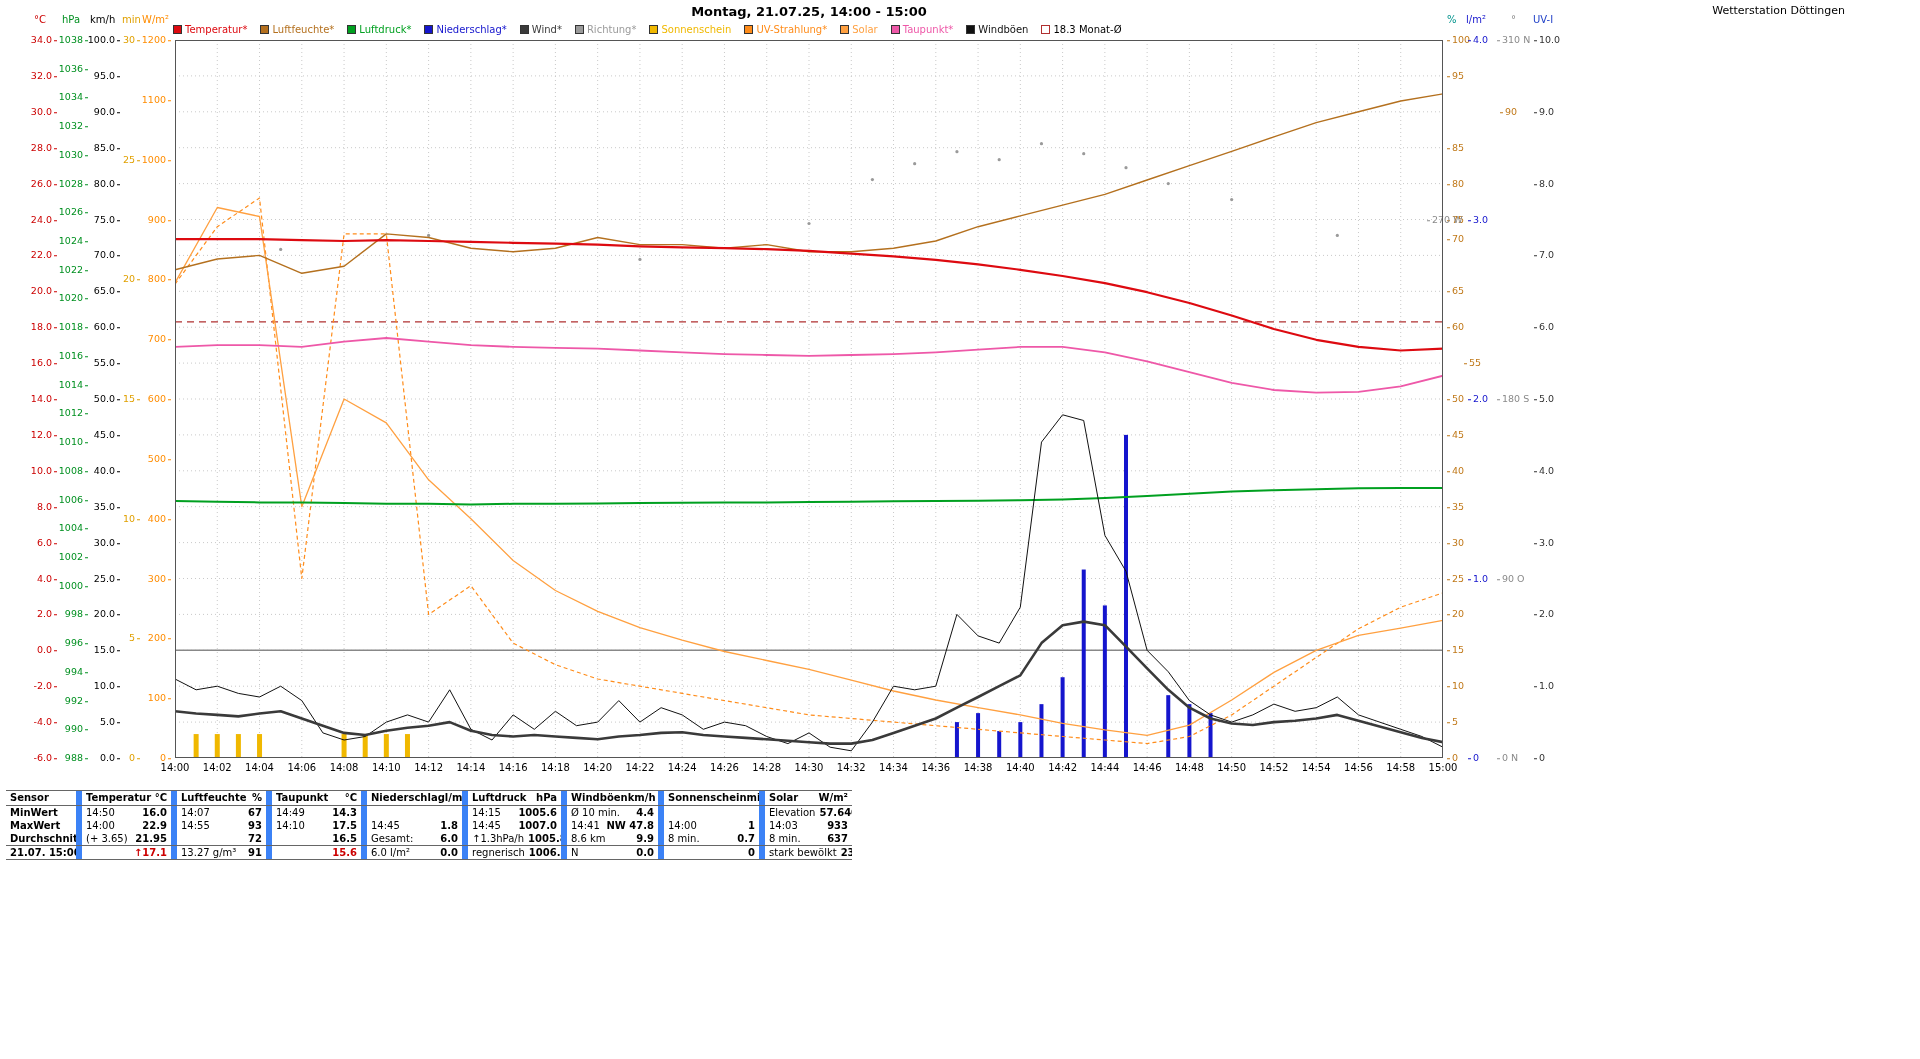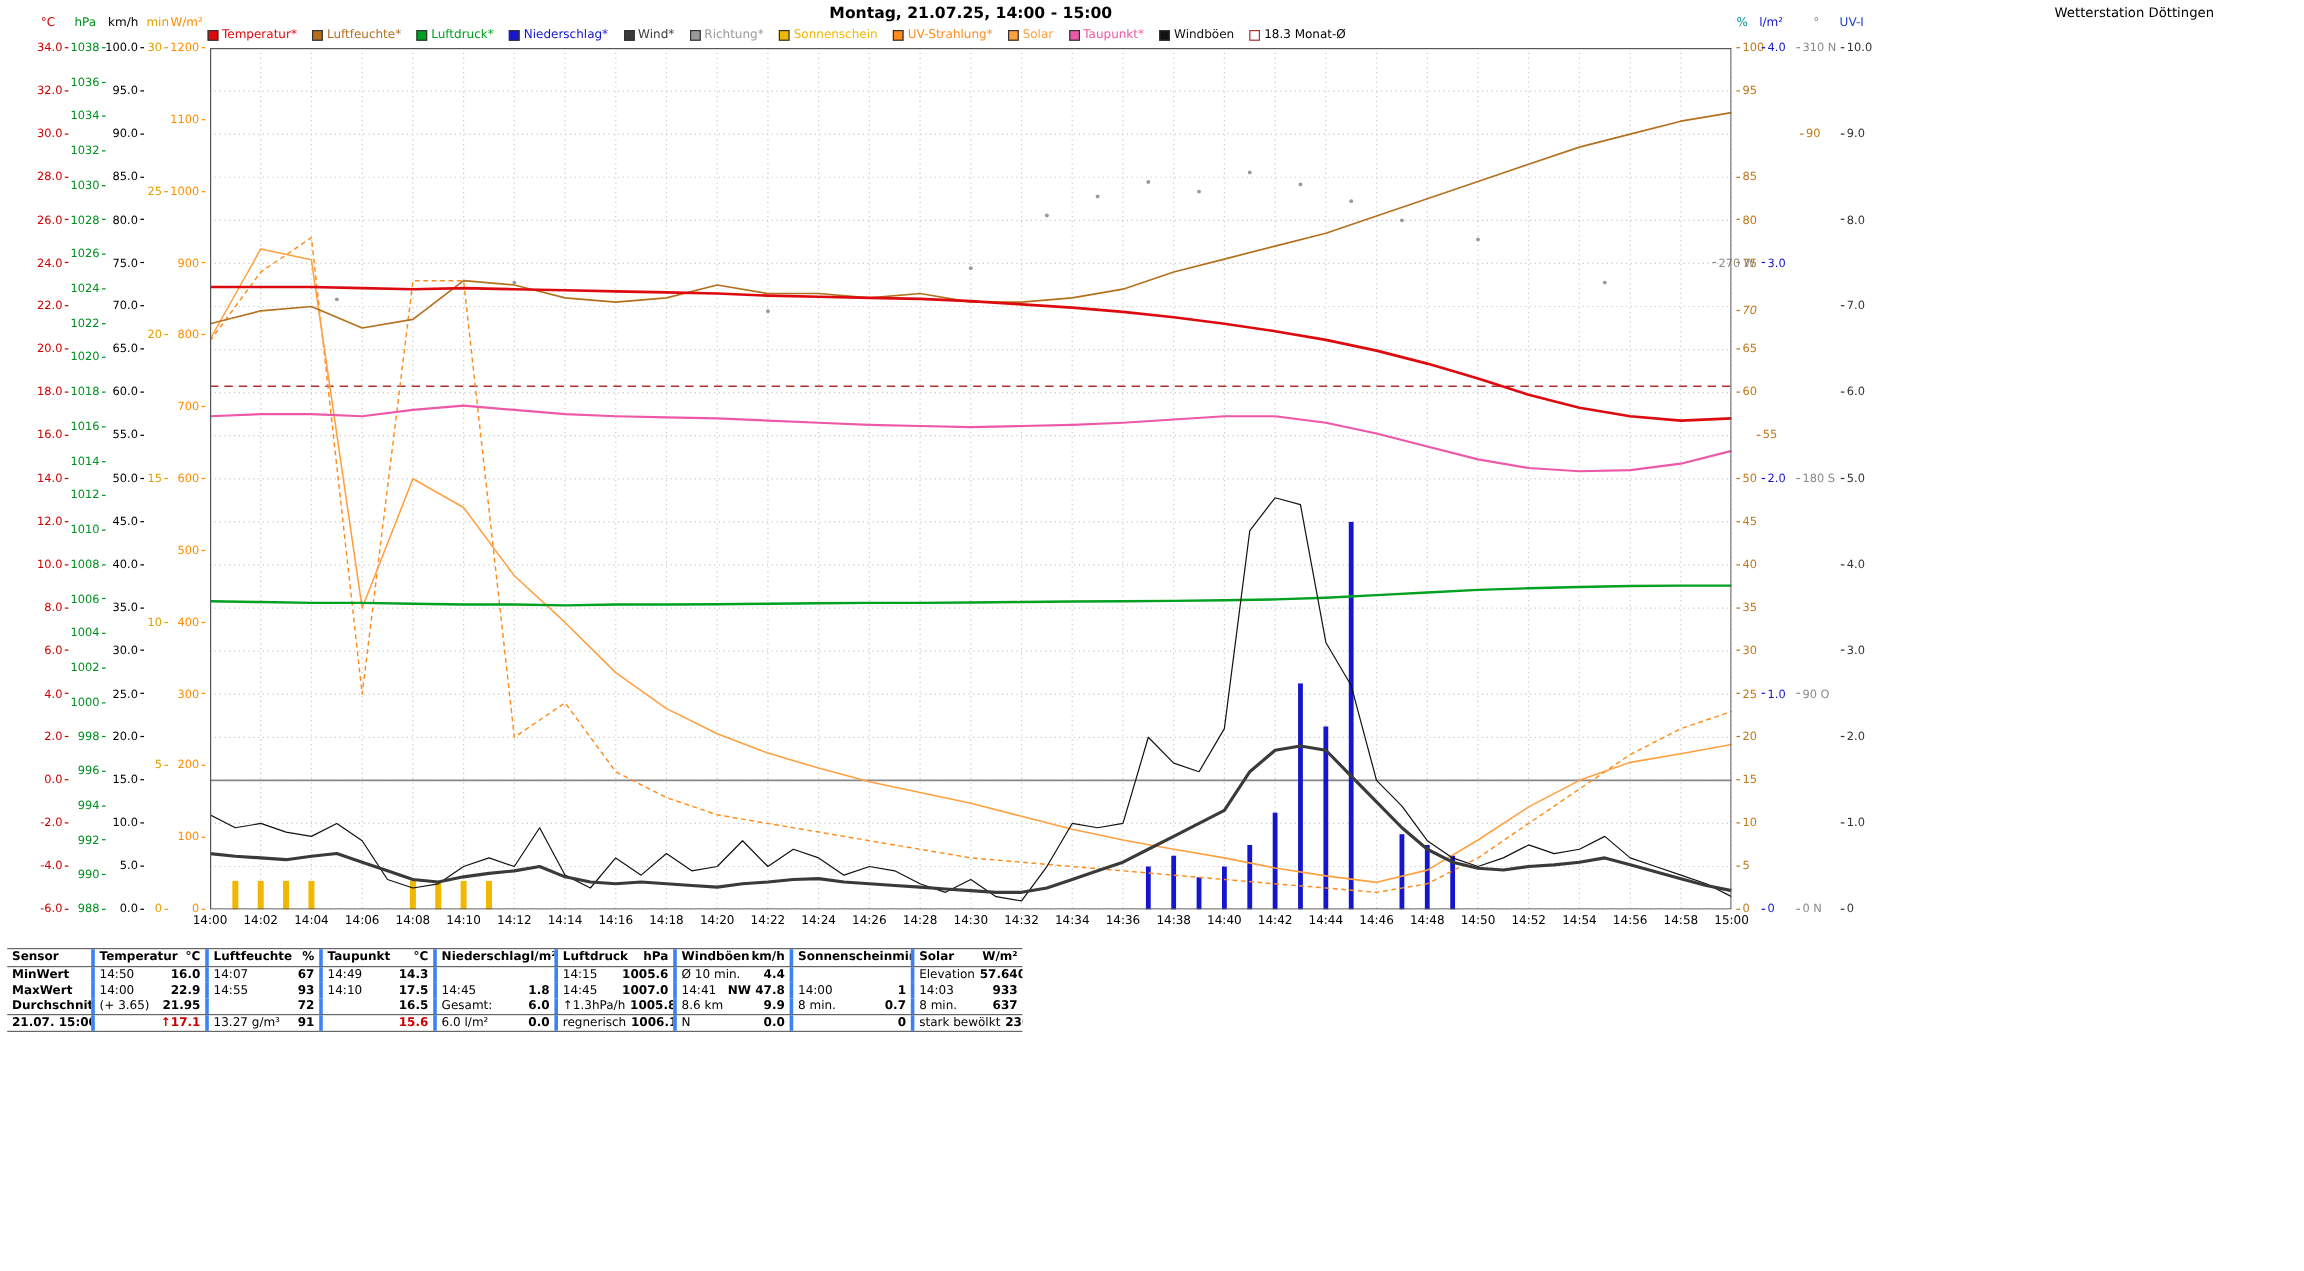--- a/index.html
+++ b/index.html
@@ -22,21 +22,21 @@
   #chart{position:absolute;left:175px;top:40px;}
   .xlab{position:absolute;top:762px;font-size:10px;transform:translateX(-50%);white-space:nowrap;}
   
   .tbl{position:absolute;top:790px;left:6px;width:846px;font-size:10px;
        border-top:1px solid #666;border-bottom:1px solid #666;}
   .tbl-row{display:grid;grid-template-columns:70px 95px 95px 95px 101px 99px 97px 101px 93px;
        height:13px;line-height:13px;}
   .tbl-row.header{border-bottom:1px solid #666;font-weight:bold;height:14px;line-height:14px;}
   .tbl-row.current{border-top:1px solid #666;}
   .cell{display:flex;justify-content:space-between;padding:0 4px;overflow:hidden;
-        border-left:3px solid #3b82f6;white-space:nowrap;}
+        border-left:6px solid #3b82f6;white-space:nowrap;}
   .cell:first-child{border-left:none;font-weight:bold;}
   .cell .b{font-weight:bold;margin-left:4px;}
   .cell .red{color:#cc0000;}
 </style>
 </head>
 <body>
 
 <div class="title">Montag, 21.07.25, 14:00 - 15:00</div>
 <div class="station">Wetterstation Döttingen</div>
 <div class="legend" id="legend">
@@ -183,21 +183,21 @@
     <span class="tick l" style="top: 638.333px; color: rgb(255, 140, 0); right: 1749px;">200</span>
     <span class="tick l" style="top: 698.167px; color: rgb(255, 140, 0); right: 1749px;">100</span>
     <span class="tick l" style="top: 758px; color: rgb(255, 140, 0); right: 1749px;">0</span>
     <div class="axis-header" style="left: 1447px; color: rgb(0, 147, 140);">%</div>
     <span class="tick r" style="top: 40px; color: rgb(192, 120, 24); left: 1447px;">100</span>
     <span class="tick r" style="top: 75.9px; color: rgb(192, 120, 24); left: 1447px;">95</span>
     <span class="tick r" style="top: 111.8px; color: rgb(192, 120, 24); left: 1500px;">90</span>
     <span class="tick r" style="top: 147.7px; color: rgb(192, 120, 24); left: 1447px;">85</span>
     <span class="tick r" style="top: 183.6px; color: rgb(192, 120, 24); left: 1447px;">80</span>
     <span class="tick r" style="top: 219.5px; color: rgb(192, 120, 24); left: 1447px;">75</span>
-    <span class="tick r" style="top: 259px; color: rgb(192, 120, 24); left: 1447px; font-style: italic;">70</span>
+    <span class="tick r" style="top: 239px; color: rgb(192, 120, 24); left: 1447px;">70</span>
     <span class="tick r" style="top: 291.3px; color: rgb(192, 120, 24); left: 1447px;">65</span>
     <span class="tick r" style="top: 327.2px; color: rgb(192, 120, 24); left: 1447px;">60</span>
     <span class="tick r" style="top: 363.1px; color: rgb(192, 120, 24); left: 1447px; margin-left: 17px;">55</span>
     <span class="tick r" style="top: 399px; color: rgb(192, 120, 24); left: 1447px;">50</span>
     <span class="tick r" style="top: 434.9px; color: rgb(192, 120, 24); left: 1447px;">45</span>
     <span class="tick r" style="top: 470.8px; color: rgb(192, 120, 24); left: 1447px;">40</span>
     <span class="tick r" style="top: 506.7px; color: rgb(192, 120, 24); left: 1447px;">35</span>
     <span class="tick r" style="top: 542.6px; color: rgb(192, 120, 24); left: 1447px;">30</span>
     <span class="tick r" style="top: 578.5px; color: rgb(192, 120, 24); left: 1447px;">25</span>
     <span class="tick r" style="top: 614.4px; color: rgb(192, 120, 24); left: 1447px;">20</span>

